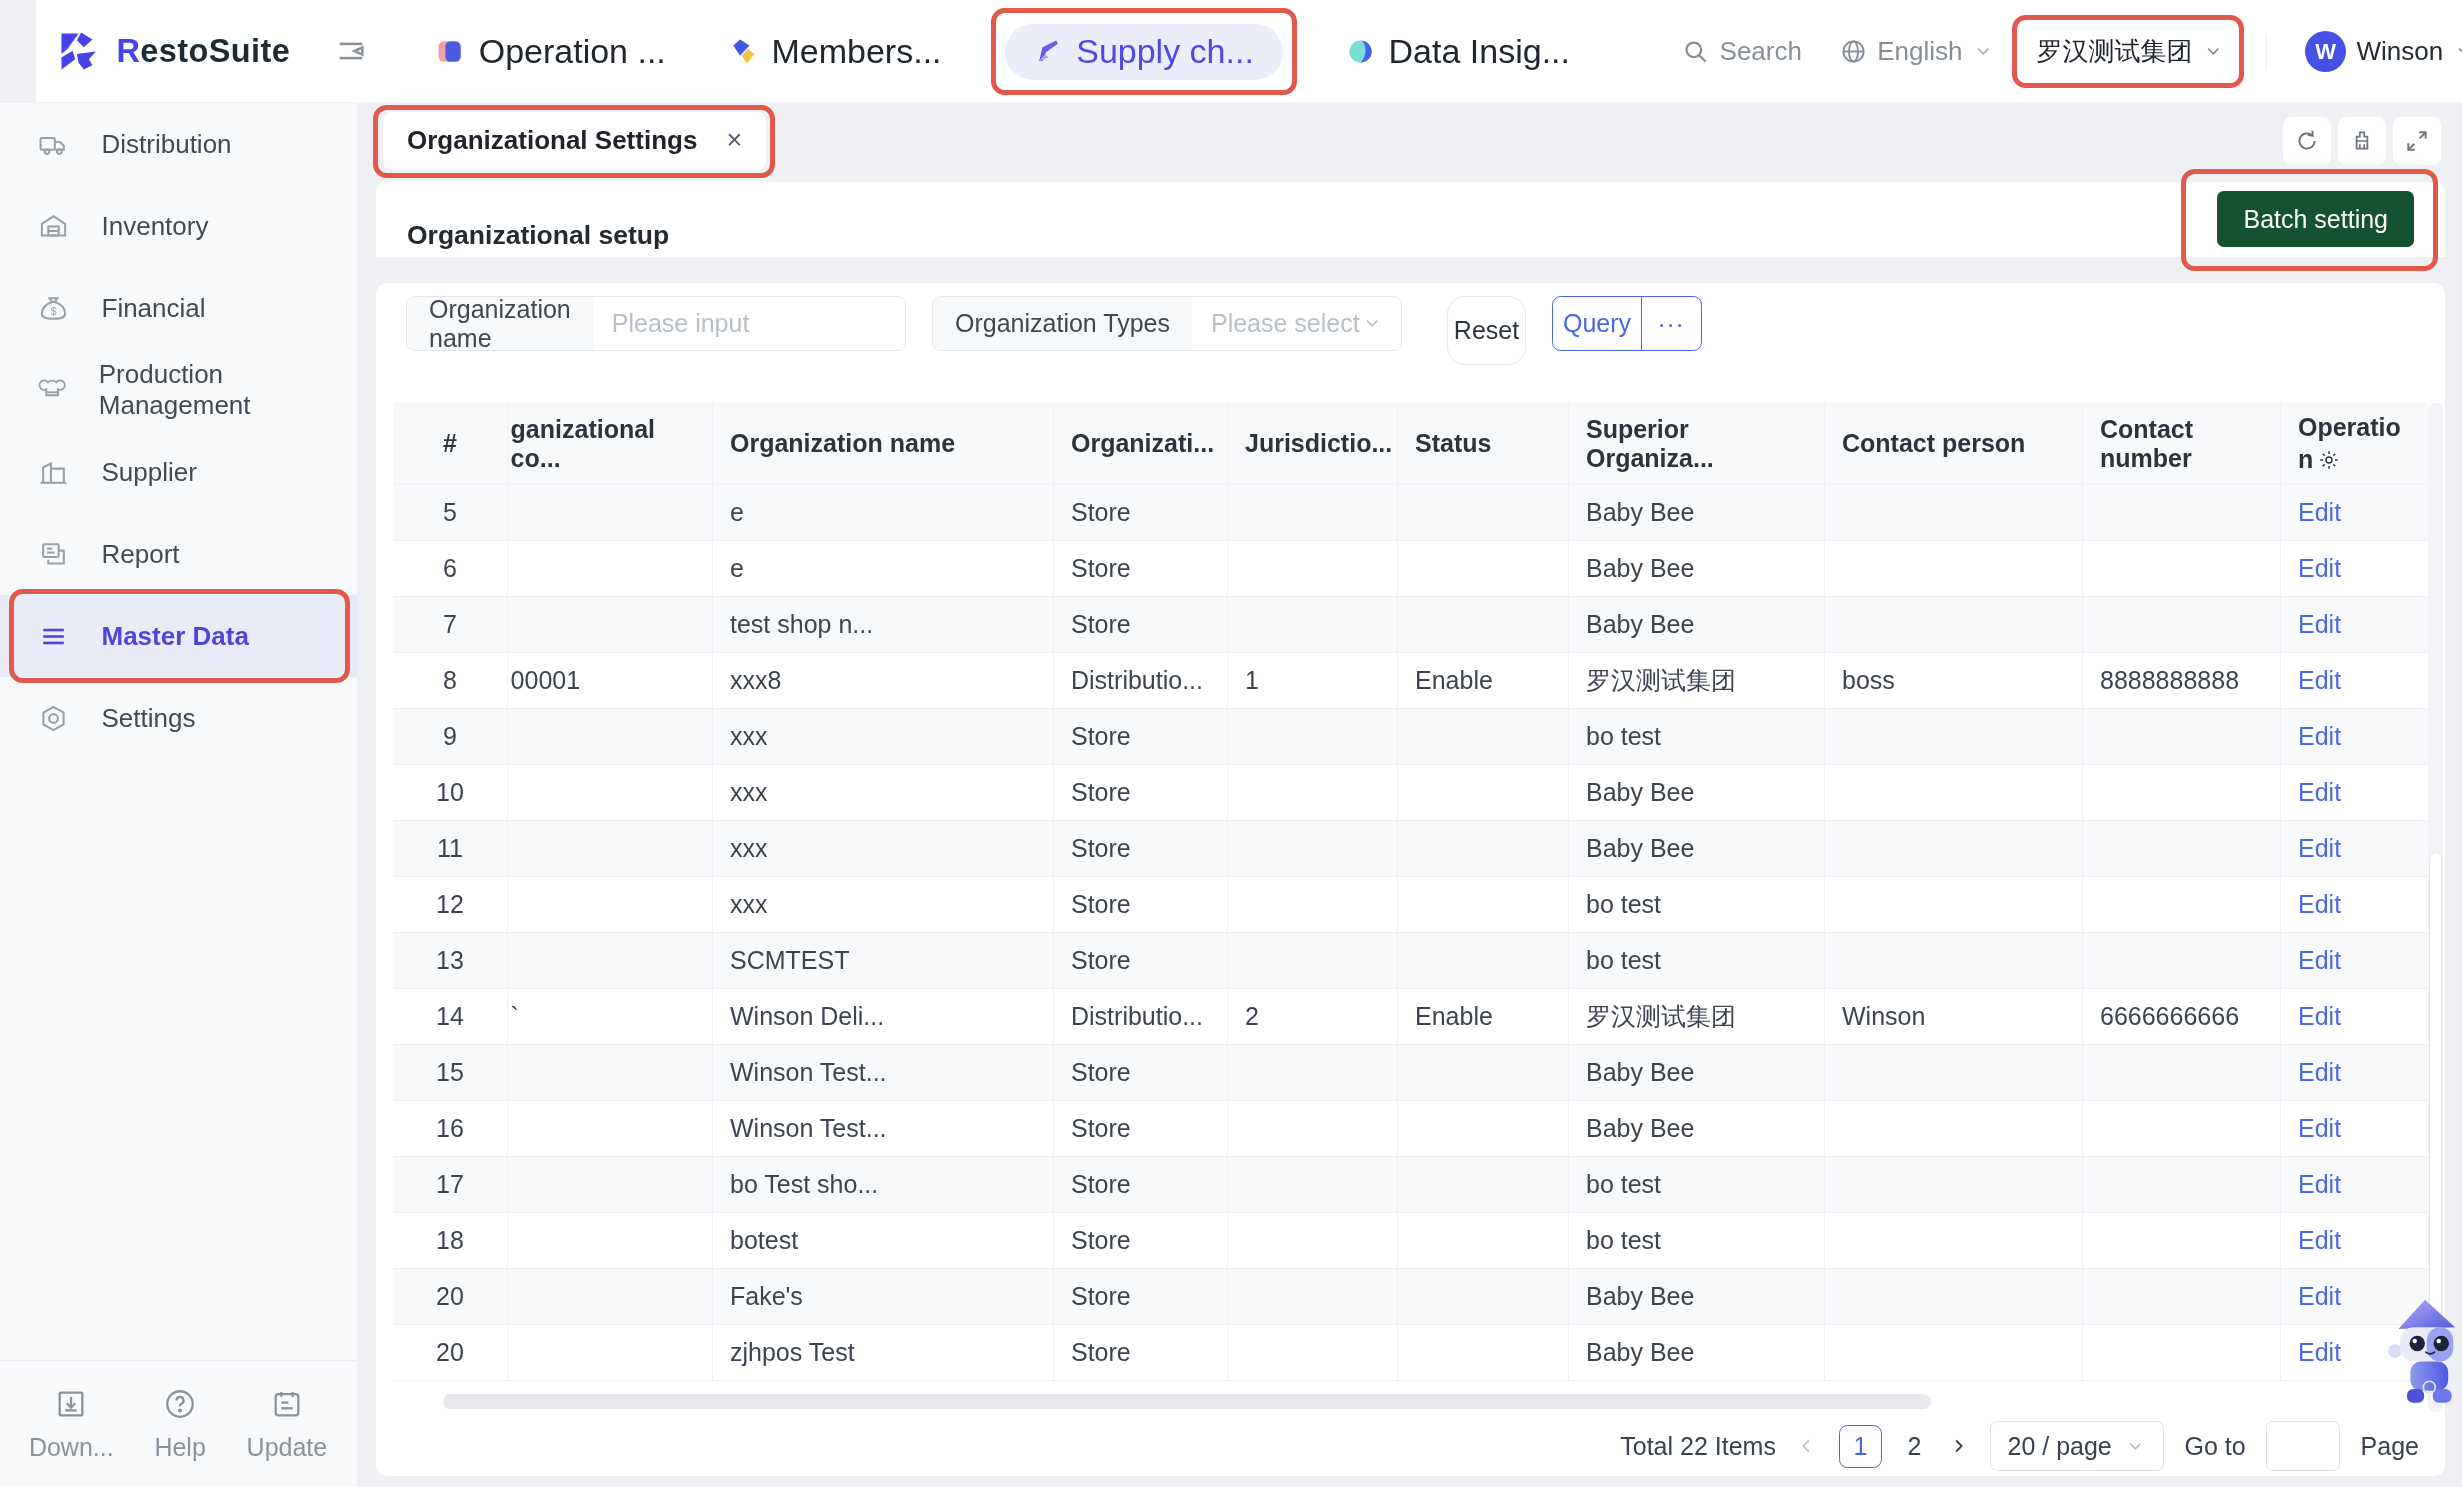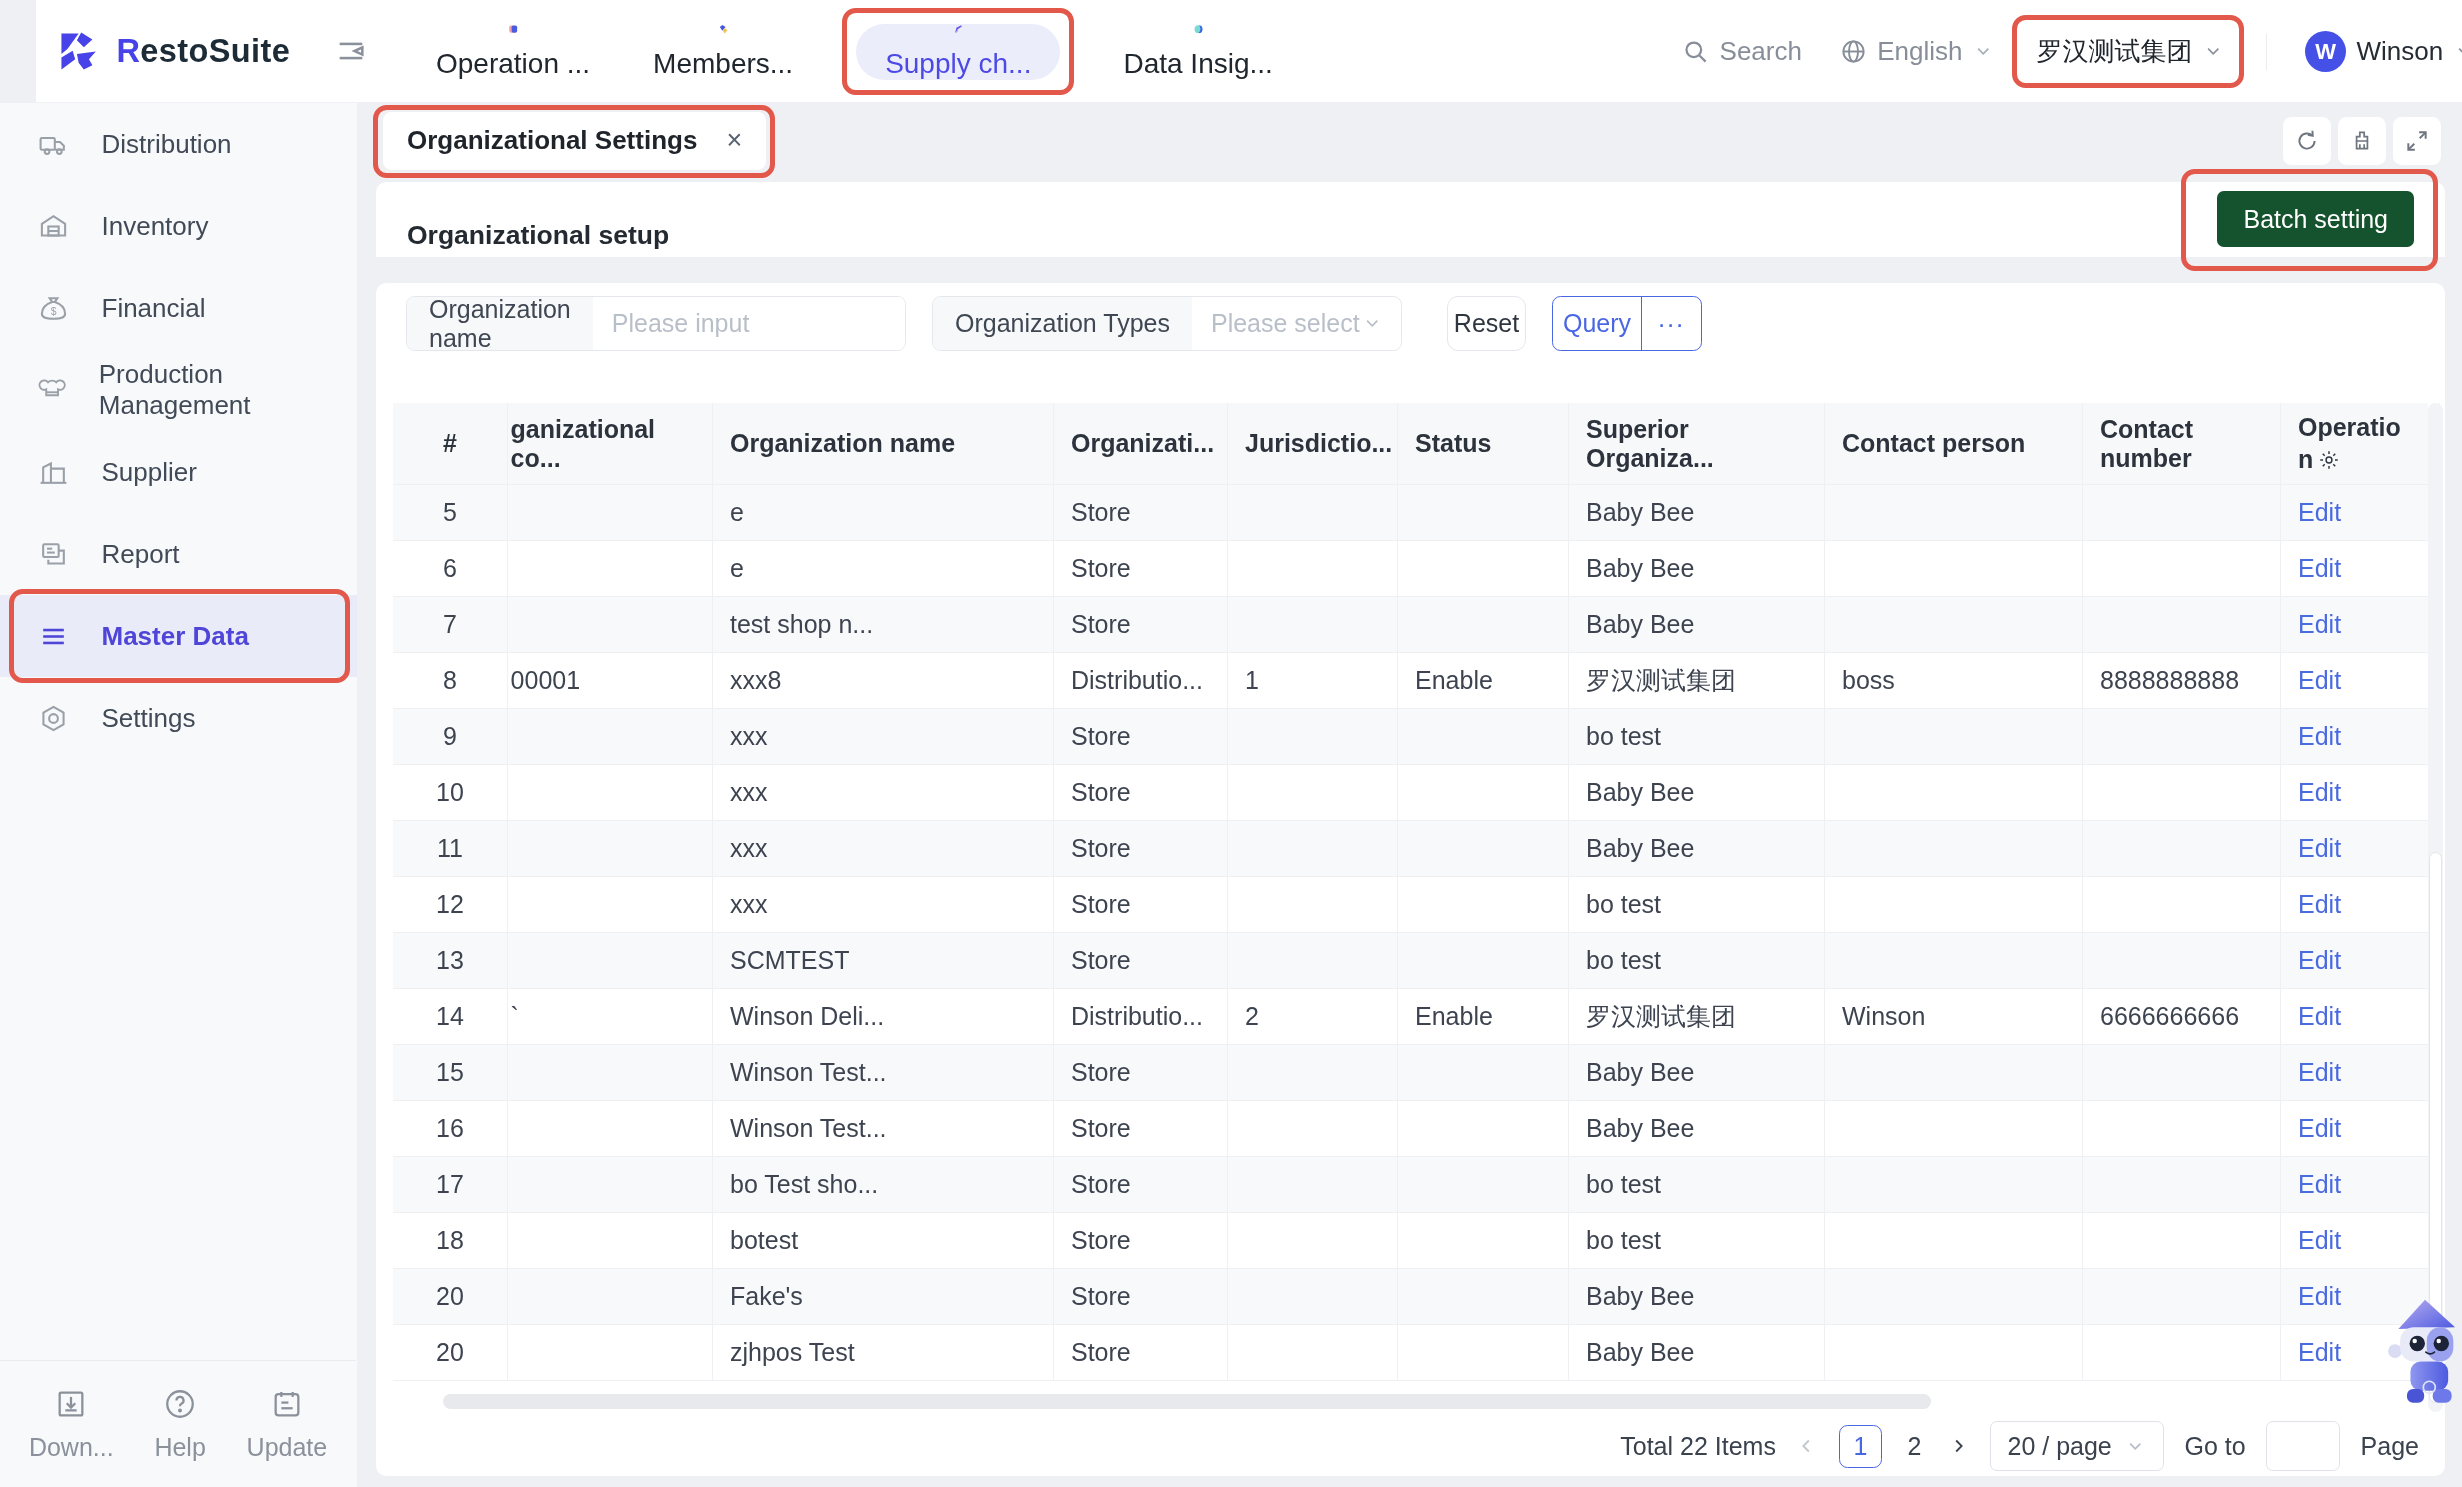--- a/index.html
+++ b/index.html
@@ -18,21 +18,21 @@
   .topbar {
     position:absolute; left:0; top:0; width:2462px; height:103px;
     background:#ffffff; border-bottom:0.9px solid #f0f1f4;
     display:flex; align-items:center; z-index:30;margin-left:36px;
   }
   .brand { position:absolute; left:22px; top:0; height:103px; display:flex; align-items:center; gap:15.4px; }
   .brand-text { font-size:32.5px; font-weight:bold; color:#1d2b36; letter-spacing:0.4px; }
   .brand-text .accent { color:#4843e8; }
   .collapse-btn { position:absolute; left:298px; top:34px; width:34px; height:34px; color:#8b919b; }
   .topnav { position:absolute; left:400px; top:0; height:103px; display:flex; align-items:center; gap:63px; }
-  .nav-item { display:flex; align-items:center; gap:13.7px; font-size:28px; color:#20262e; height:56px;flex-direction:column; }
+  .nav-item { display:flex; align-items:center; gap:13.7px; font-size:34px; color:#20262e; height:56px; }
   .nav-item.pill { background:#ecedfb; border-radius:28px; padding:0 29px; color:#4d49e5; position:relative; }
   .topbar-right { position:absolute; right:24px; top:0; height:103px; display:flex; align-items:center; gap:38px; }
   .tb-right-item { display:flex; align-items:center; gap:10.3px; font-size:26px; color:#878e99; }
   .tb-right-item.dark { color:#20262e; }
   .org-switcher { position:relative; padding:0 5.1px; }
   .v-divider { width:0.9px; height:36px; background:#ececf0; }
   .avatar {
     width:41px; height:41px; border-radius:50%; background:#4450e6; color:#fff;
     display:flex; align-items:center; justify-content:center; font-size:22px; font-weight:bold;
   }
@@ -100,22 +100,22 @@
     display:flex; overflow:hidden; background:#fff; align-items:stretch;
   }
   .fg-label { background:#f7f8fa; color:#3f4753; font-size:25px; display:flex; align-items:center; padding:0 22px; }
   .fg1 { left:30px; width:500px; }
   .fg2 { left:556px; width:470px; }
   .fg-input { border:none; outline:none; flex:1; font-size:25px; color:#333; padding:0 19px;
     font-family:"Liberation Sans",sans-serif; }
   .fg-input::placeholder { color:#b9bfc9; }
   .fg-select { flex:1; display:flex; align-items:center; justify-content:space-between; padding:0 19px; color:#b9bfc9; font-size:25px; }
   .btn-reset {
-    position:absolute; left:1071px; top:13px; width:79px; height:55px;
-    border:1.7px solid #e4e7ec; border-radius:11px; background:#fff;
+    position:absolute; left:1071px; top:13px; width:79px; height:69px;
+    border:1.7px solid #e4e7ec; border-radius:18px; background:#fff;
     font-size:25px; color:#2f363f; display:flex; align-items:center; justify-content:center;
   }
   .btn-query {
     position:absolute; left:1176px; top:13px; width:150px; height:55px;
     border:1.7px solid #4a67e3; border-radius:8.5px; background:#fff; display:flex; overflow:hidden;
   }
   .q-main { width:89px; border-right:1.7px solid #4a67e3; color:#4a67e3; font-size:25px;
     display:flex; align-items:center; justify-content:center; }
   .q-more { flex:1; color:#4a67e3; font-size:26px; display:flex; align-items:center; justify-content:center;
     letter-spacing:1.7px; padding-bottom:10.3px; }

